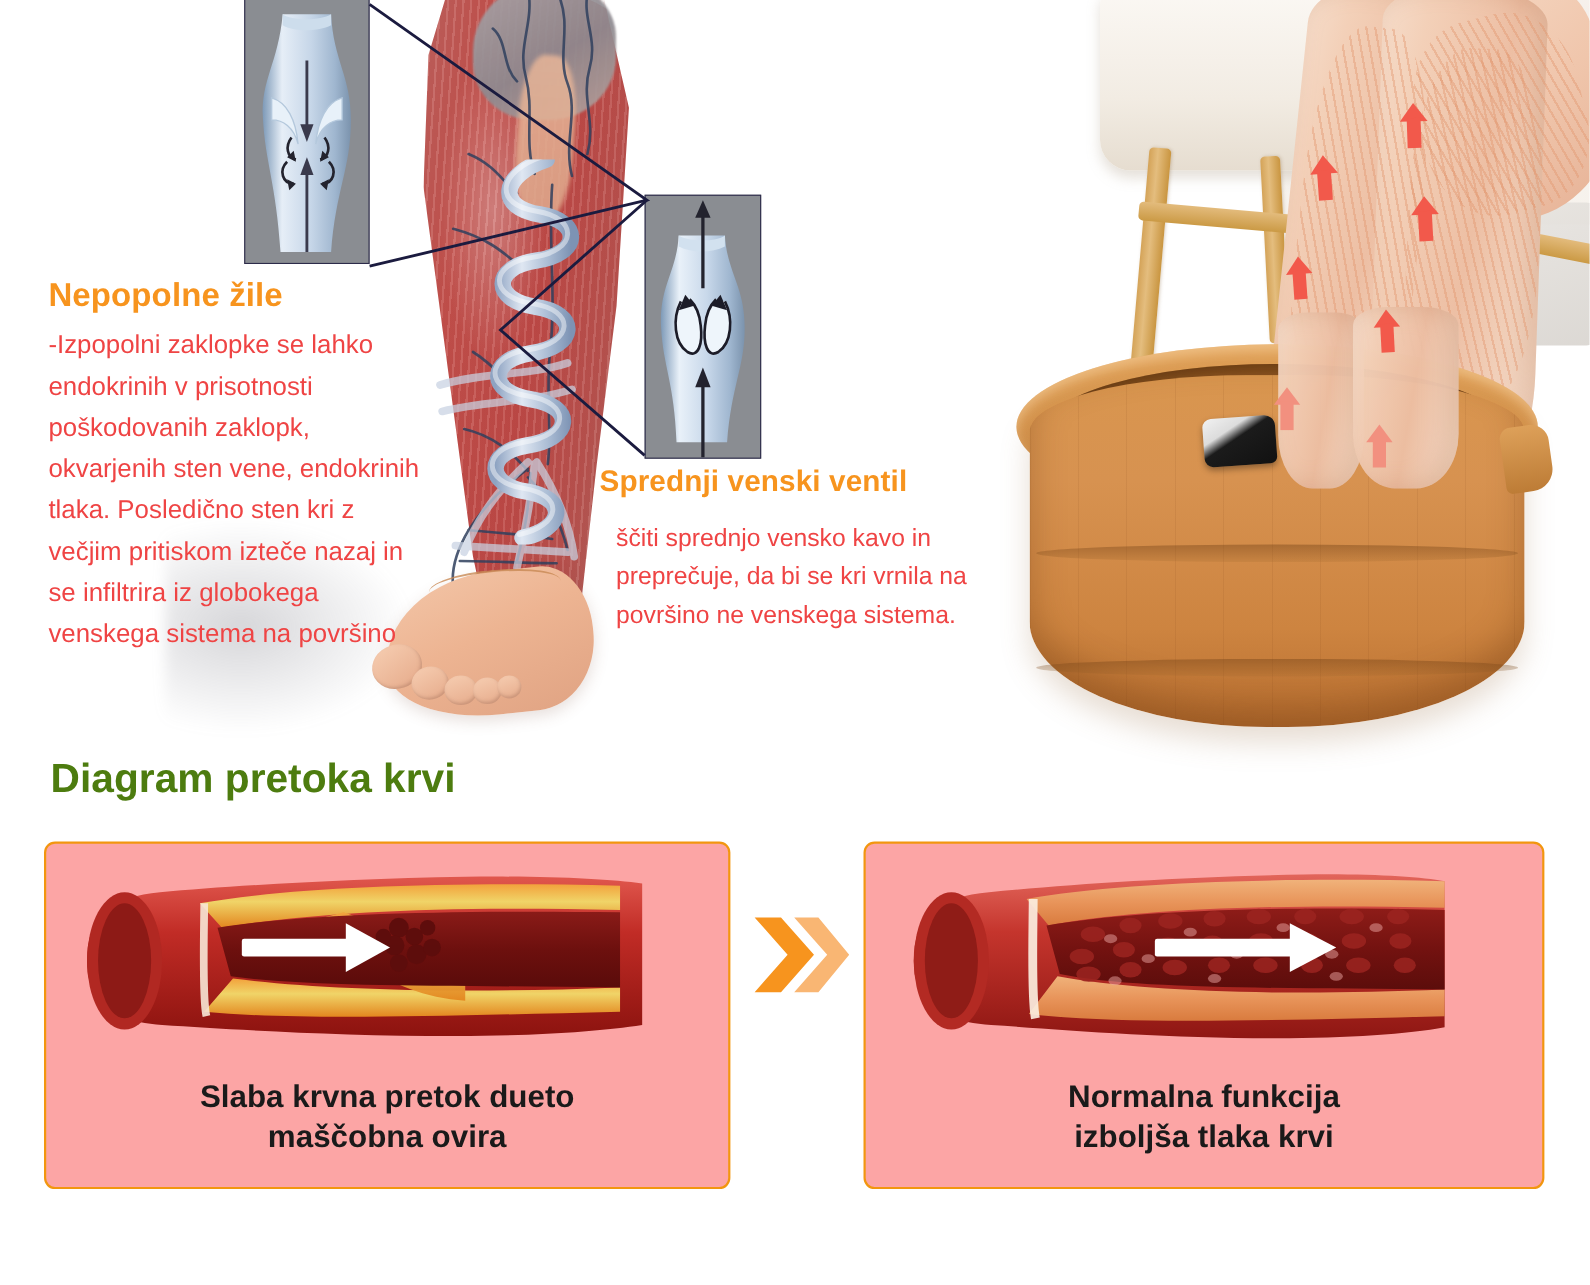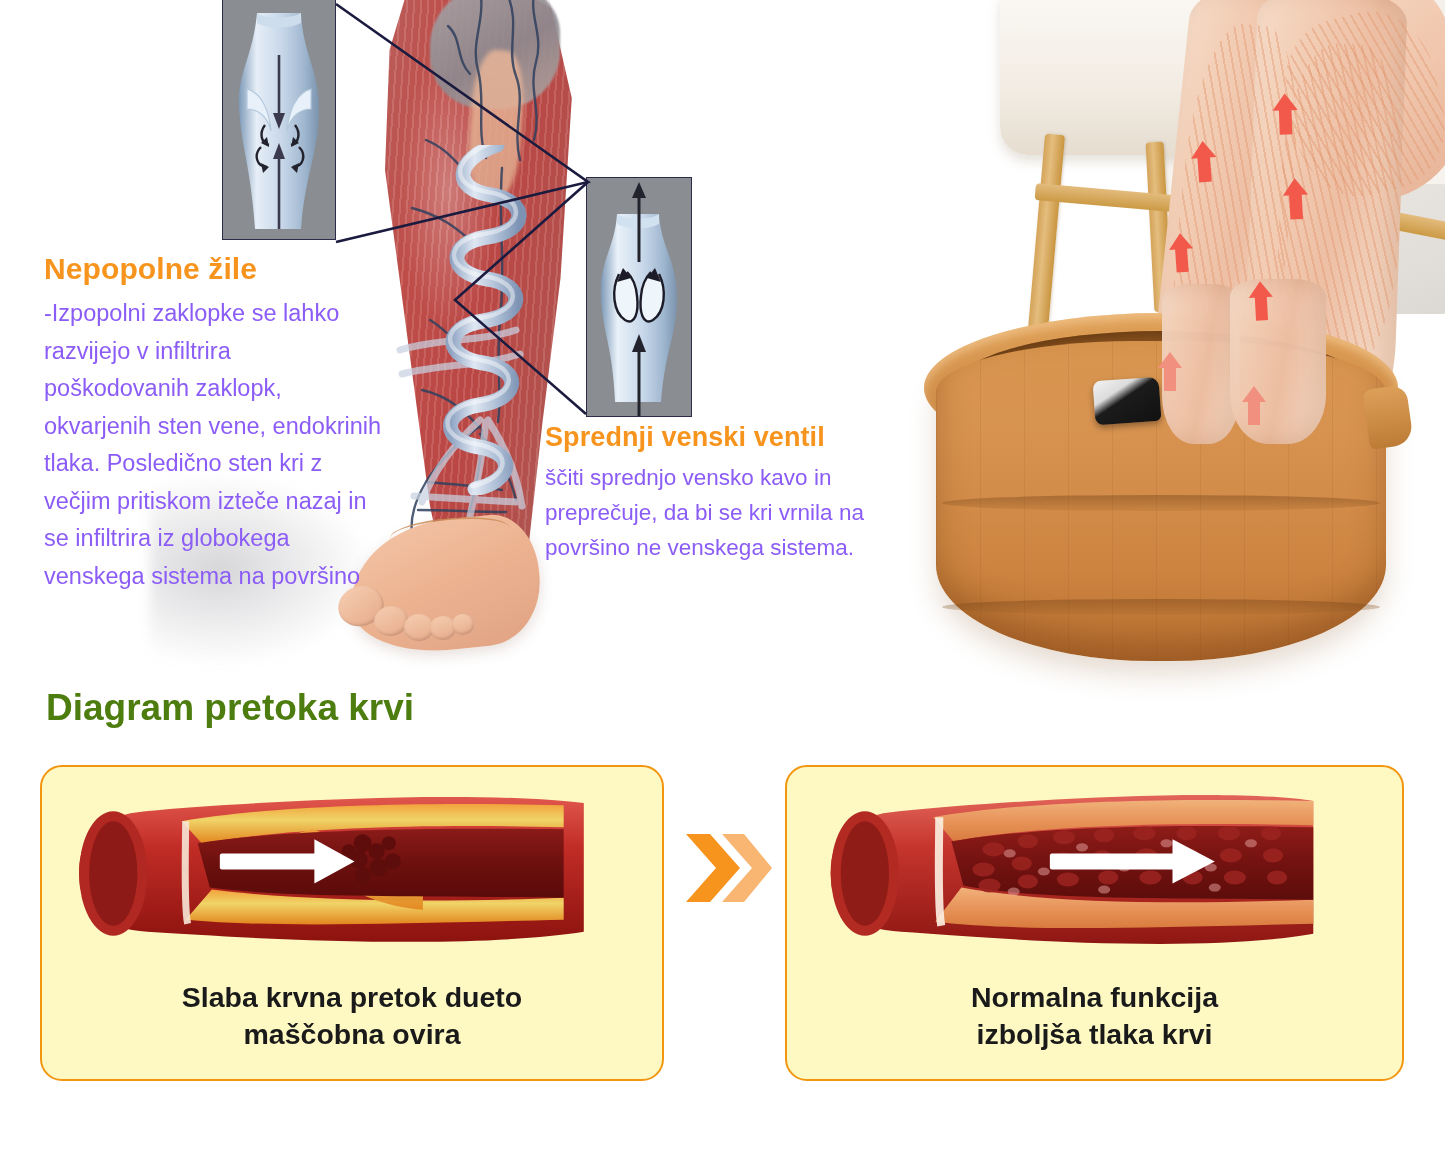--- a/index.html
+++ b/index.html
@@ -55,29 +55,29 @@
   .inset1{left:222px;top:-4px;width:112px;height:242px;}
   .inset2{left:586px;top:177px;width:104px;height:238px;}
 
   .valve-svg{position:absolute;inset:0;width:100%;height:100%;}
 
   
   .leader{position:absolute;left:0;top:0;width:1445px;height:700px;pointer-events:none;}
 
   
   .t-head{color:#F7941E;font-weight:bold;letter-spacing:.1px;}
-  .t-body{color:#8b5cf6;}
+  .t-body{color:#ef4444;}
 
   #blk-left{position:absolute;left:44px;top:249px;width:380px;}
   #blk-left .t-head{font-size:30px;line-height:40px;margin:0 0 6px 0;}
   #blk-left .t-body{font-size:23.5px;line-height:37.5px;margin:0;}
 
   #blk-right{position:absolute;left:545px;top:418px;width:392px;}
   #blk-right .t-head{font-size:27px;line-height:38px;margin:0 0 4px 0;}
-  #blk-right .t-body{font-size:22.5px;line-height:35px;margin:0;}
+  #blk-right .t-body{font-size:22.5px;line-height:35px;margin:15px;}
 
   #diagram-title{position:absolute;left:46px;top:687px;font-size:37px;
     font-weight:bold;color:#4d7c0f;letter-spacing:0px;}
 
   
   .photo{position:absolute;left:900px;top:-6px;width:548px;height:715px;overflow:hidden;}
   .wall{position:absolute;right:0;top:0;width:300px;height:210px;
      background:linear-gradient(180deg,#f4efe8,#efe7dd);opacity:.55;}
   .chair-seat{position:absolute;left:100px;top:-4px;width:330px;height:165px;
      background:linear-gradient(180deg,#fbf8f4 0%,#f2ece3 60%,#e6ddd0 100%);
@@ -137,21 +137,21 @@
   .ar{position:absolute;}
   .ar .shaft{position:absolute;left:6px;top:13px;width:12px;height:26px;background:#F2594B;}
   .ar .tip{position:absolute;left:0;top:0;width:0;height:0;
      border-left:12px solid transparent;border-right:12px solid transparent;
      border-bottom:16px solid #F2594B;}
   .ar.pale .shaft{background:#F2907F;}
   .ar.pale .tip{border-bottom-color:#F2907F;}
 
   
   .panel{position:absolute;top:765px;height:312px;border:2px solid #F2960F;
-     border-radius:22px;background:#fef9c3;}
+     border-radius:10px;background:#fca5a5;}
   #panel-left{left:40px;width:620px;}
   #panel-right{left:785px;width:615px;}
   .panel-caption{position:absolute;left:0;right:0;bottom:26px;text-align:center;
      font-size:28.5px;font-weight:bold;color:#1a1a1a;line-height:37px;}
 
   .vessel{position:absolute;}
   .chev{position:absolute;left:682px;top:828px;width:90px;height:80px;}
 
   .bind-line{display:block;}
 </style>
@@ -351,21 +351,21 @@
 
   <svg class="leader">
     <polyline points="336,4 588,182 336,242" fill="none" stroke="#1b1b3f" stroke-width="2.6"></polyline>
     <polyline points="588,182 455,300 586,414" fill="none" stroke="#1b1b3f" stroke-width="2.6"></polyline>
   </svg>
 
   <div id="blk-left">
     <div class="t-head">Nepopolne žile</div>
     <div class="t-body">
       <span class="bind-line">-Izpopolni zaklopke se lahko</span>
-      <span class="bind-line">razvijejo v infiltrira</span>
+      <span class="bind-line">endokrinih v prisotnosti</span>
       <span class="bind-line">poškodovanih zaklopk,</span>
       <span class="bind-line">okvarjenih sten vene, endokrinih</span>
       <span class="bind-line">tlaka. Posledično sten kri z</span>
       <span class="bind-line">večjim pritiskom izteče nazaj in</span>
       <span class="bind-line">se infiltrira iz globokega</span>
       <span class="bind-line">venskega sistema na površino</span>
     </div>
   </div>
 
   <div id="blk-right">

